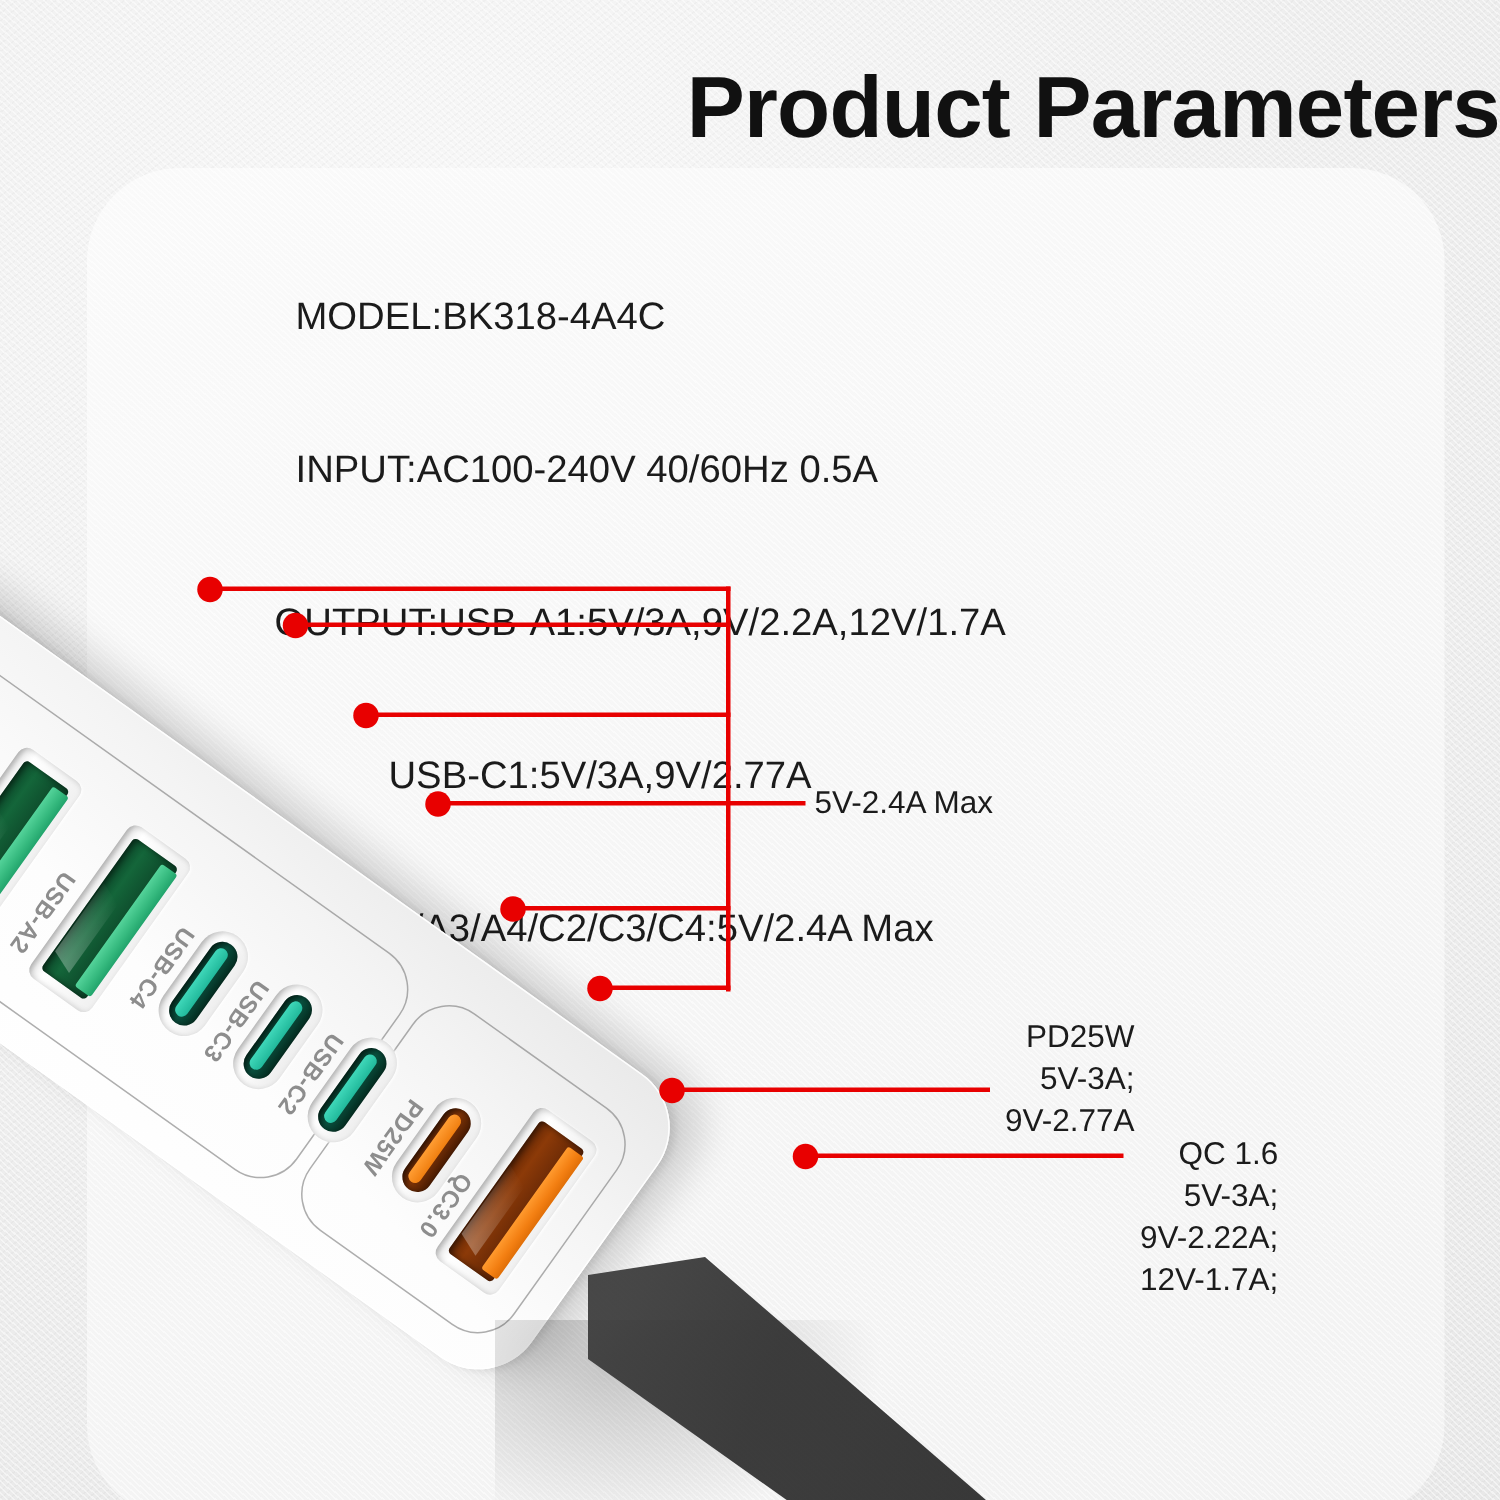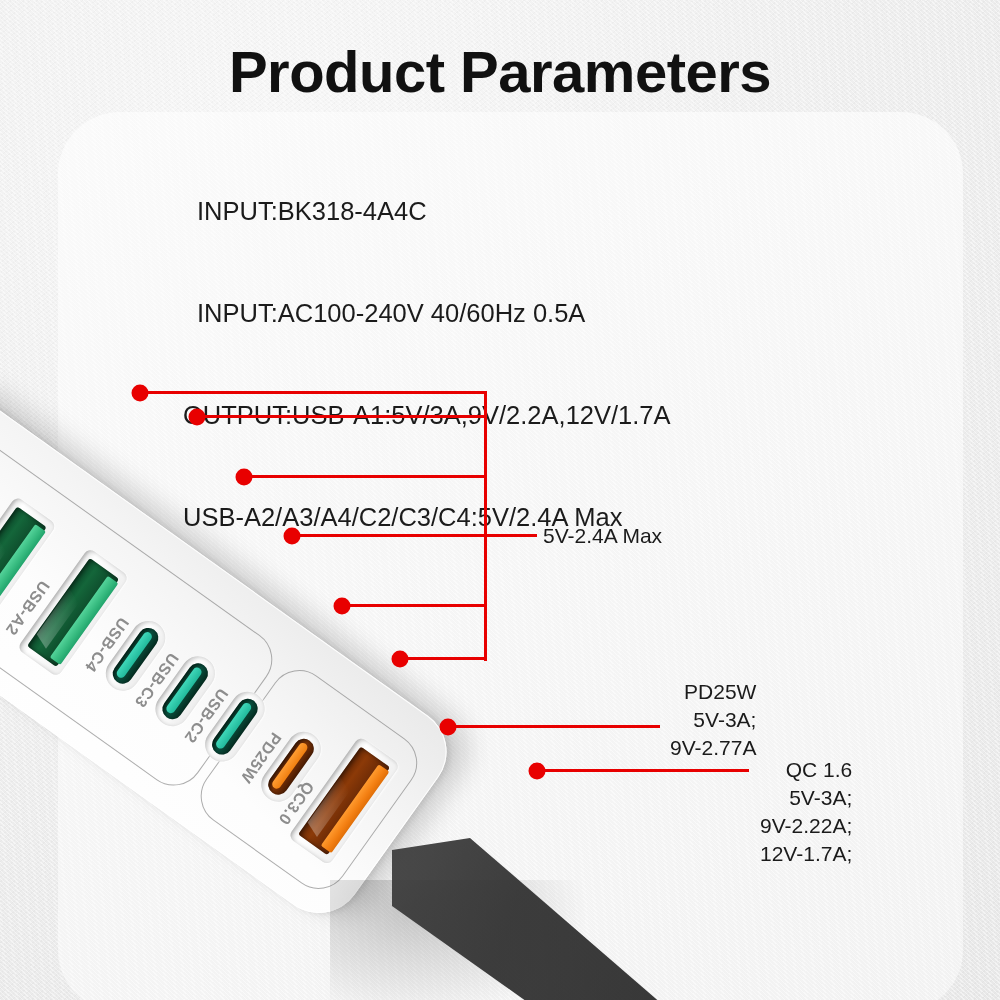--- a/index.html
+++ b/index.html
@@ -28,21 +28,21 @@
     background:linear-gradient(160deg,#fafafa 0%,#f6f6f6 45%,#f2f2f2 100%);
     box-shadow:0 0 0 0 rgba(0,0,0,0);
   }
   #bg-panel::after{
     content:"";position:absolute;inset:0;border-radius:62px;
     background-image:repeating-linear-gradient(42deg, rgba(255,255,255,.5) 0 1px, rgba(0,0,0,0) 1px 3px);
   }
 
   
   #title{
-    position:absolute;left:0;right:0;top:42px;text-align:center;
+    position:absolute;left:0;right:0;top:42px;text-align:right;
     font-size:58px;font-weight:bold;color:#111;letter-spacing:-.5px;
     line-height:1.05;
   }
   #spec-block{
     position:absolute;left:197px;top:126px;
     font-size:25.5px;color:#1b1b1b;line-height:1.335;
     white-space:pre;
   }
   .spec-line{white-space:pre;}
   .spec-indent{padding-left:62px;}
@@ -150,23 +150,24 @@
 </style>
 </head>
 <body>
 
 <div id="bg-wall"></div>
 <div id="bg-panel"></div>
 
 <div id="title">Product Parameters</div>
 
 <div id="spec-block">
-  <div class="spec-line">INPUT:BK318-4A4C</div>
+  <div class="spec-line">MODEL:BK318-4A4C</div>
   <div class="spec-line">INPUT:AC100-240V 40/60Hz 0.5A</div>
   <div class="spec-line spec-outdent">OUTPUT:USB-A1:5V/3A,9V/2.2A,12V/1.7A</div>
+  <div class="spec-line spec-indent">USB-C1:5V/3A,9V/2.77A</div>
   <div class="spec-line spec-outdent">USB-A2/A3/A4/C2/C3/C4:5V/2.4A Max</div>
 </div>
 
 <div id="charger-wrap">
   <div id="charger-body">
     <div id="groove-a"></div>
     <div id="groove-b"></div>
 
     <div class="port usb-a" style="left:48px;top:133px;">
       <div class="slot"></div>

